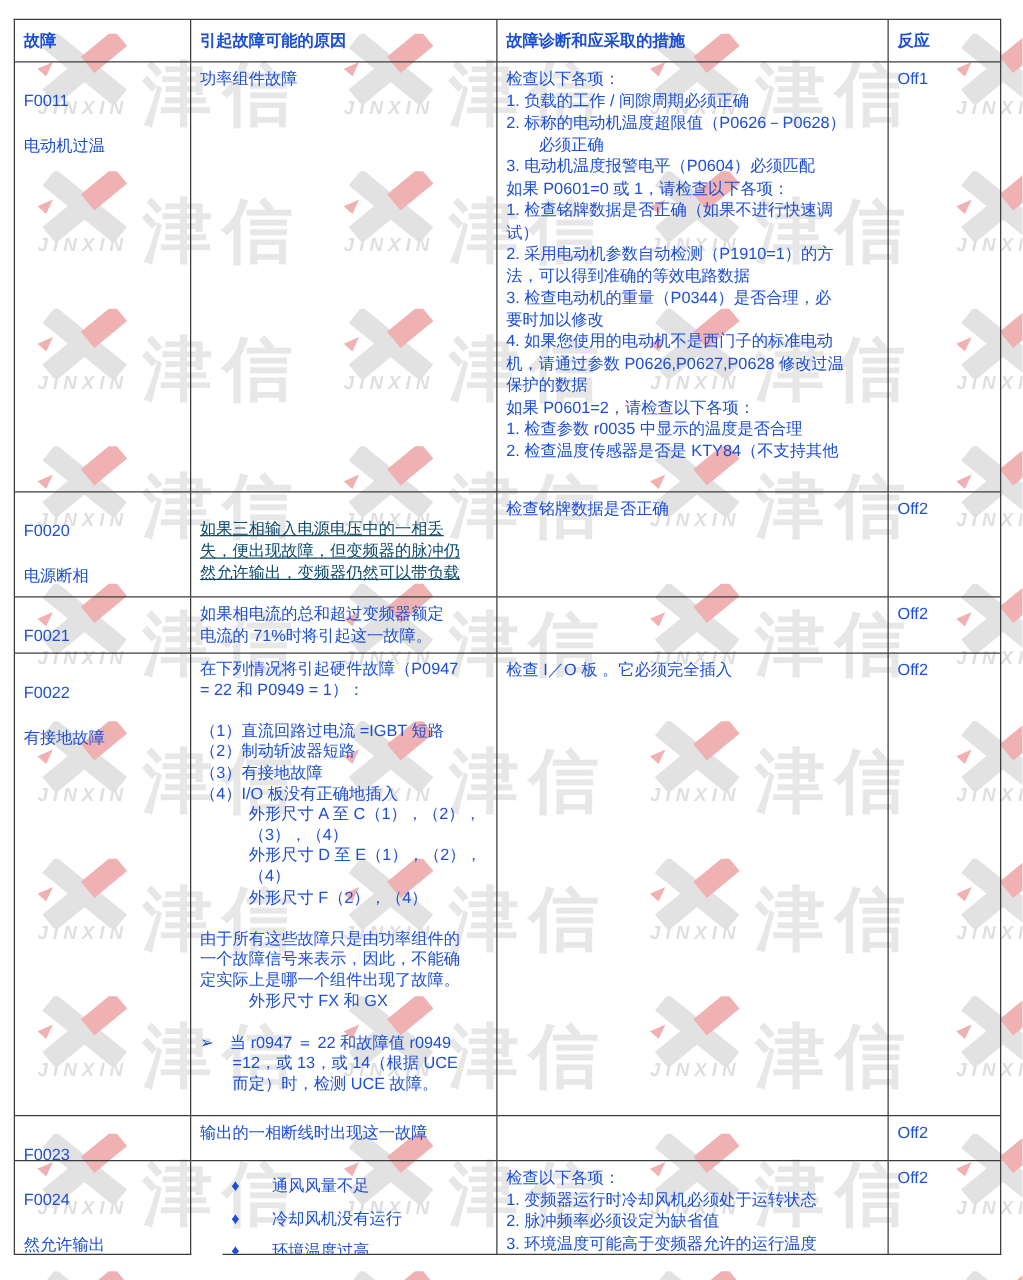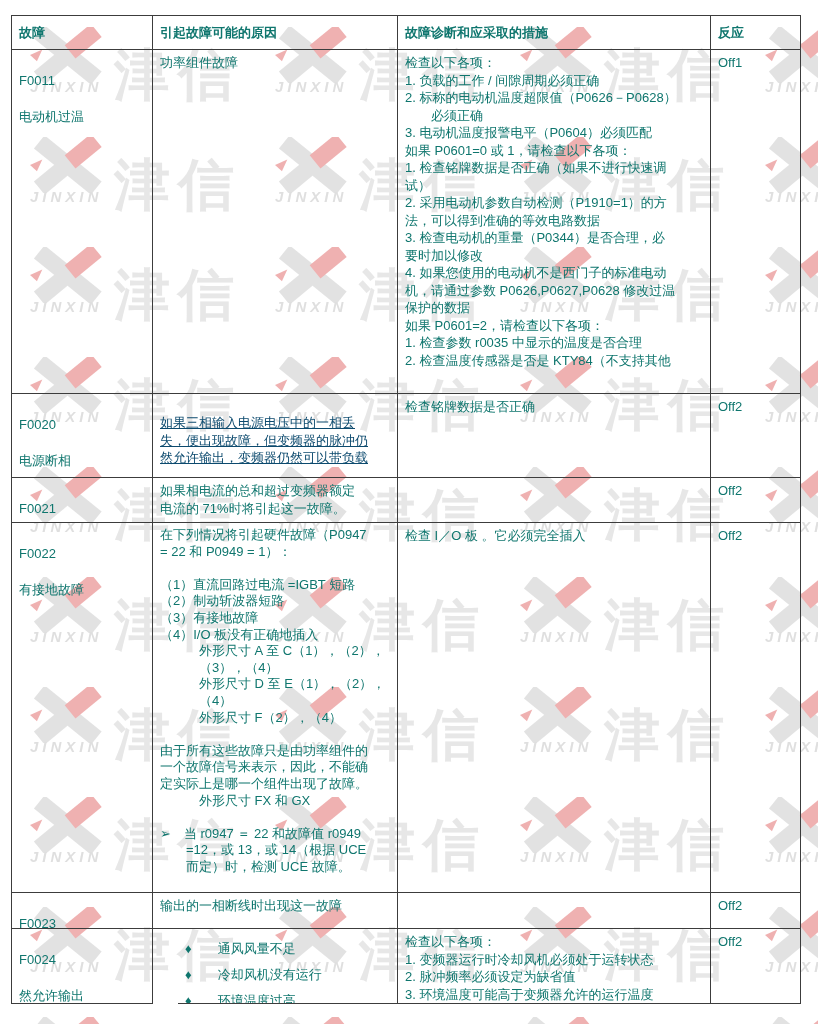--- a/index.html
+++ b/index.html
@@ -22,21 +22,21 @@
     display:grid;
     grid-template-columns:141px 245px 313px 90px;
     grid-template-rows:34px 344px 84px 45px 370px 36px 75px;
     border-top:1px solid #3c3c3c;border-left:1px solid #3c3c3c;
     background:transparent;
   }
   .trow{display:contents;}
   .cell{
     border-right:1px solid #3c3c3c;border-bottom:1px solid #3c3c3c;
     padding:4px 7px;box-sizing:border-box;
-    font-size:13px;line-height:17.5px;color:#0f766e;
+    font-size:13px;line-height:17.5px;color:#1d4ed8;
     white-space:pre-line;overflow:hidden;
   }
   .hcell{font-weight:bold;padding-top:8px;}
   .fault-code{margin-bottom:1px;}
   .c-link{color:#0c4a6e;text-decoration:underline;padding-top:20px;}
   .c-tight{line-height:16.6px;}
   .c-spread{line-height:26px;padding-top:7px;margin-left:25px;}
 </style>
 </head>
 <body>

